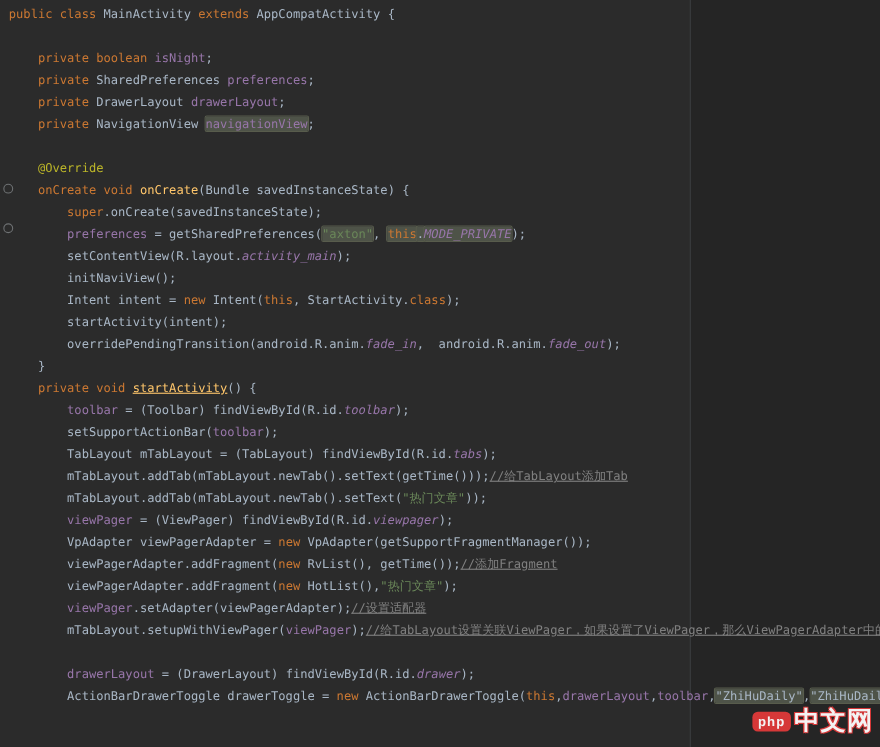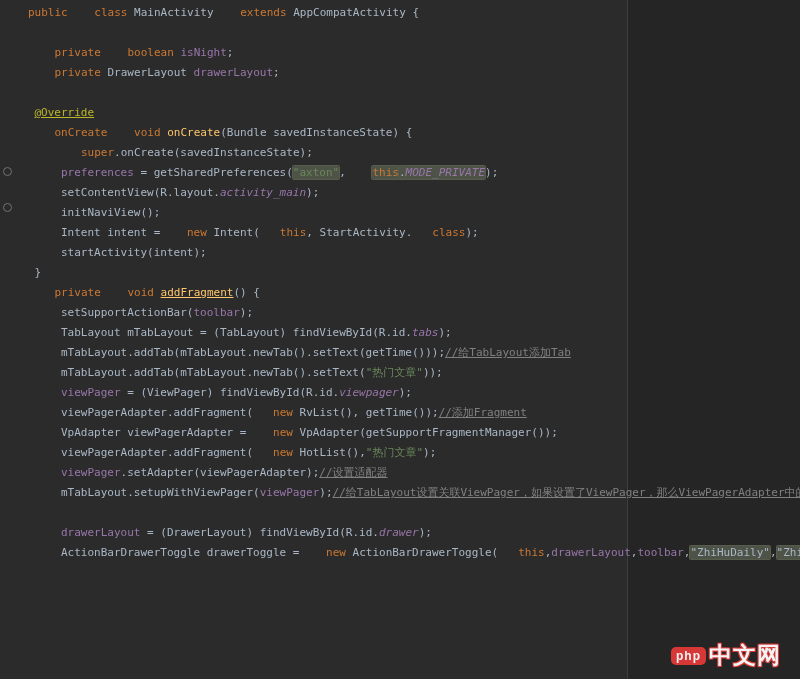--- a/index.html
+++ b/index.html
@@ -18,24 +18,24 @@
   .line{
     height:20px;line-height:20px;
     padding-left:8px;
     white-space:pre;
     font-size:11px;
     position:relative;
   }
   .line span{display:inline;}
   
   .pl{color:#a9b7c6;}
-  .kw{color:#cc7832;margin-left:20px;}
+  .kw{color:#cc7832;}
   .fld{color:#9876aa;}
   .mth{color:#ffc66b;text-align:right;}
-  .ann{color:#bbb529;text-decoration:underline;}
+  .ann{color:#bbb529;}
   .str{color:#6a8759;}
   .cmt{color:#808080;text-decoration:underline;}
   .it{font-style:italic;}
   .un{text-decoration:underline;}
   .hl{background:#4e5348;border-radius:1px;box-shadow:0 0 0 1px #585c4c;}
   
   .caret{
     display:inline-block;width:2px;height:15px;
     background:#d4d4d4;vertical-align:middle;
     margin-left:1px;
@@ -53,21 +53,21 @@
   }
   
   .gutter-icon{
     position:absolute;left:3px;width:9px;height:9px;
     border:1.5px solid #6e7173;border-radius:50%;
     box-sizing:border-box;
     z-index:2;
   }
   
   .watermark{
-    position:absolute;right:19px;bottom:8px;
+    position:absolute;right:6px;bottom:8px;
     display:flex;align-items:center;gap:3px;
     z-index:3;opacity:.95;
   }
   .wm-badge{
     background:#e03a3a;color:#ffffff;
     font-size:12px;font-weight:bold;
     padding:2px 5px;border-radius:5px;
     font-family:"Liberation Sans",sans-serif;
     letter-spacing:1px;
   }
@@ -82,39 +82,43 @@
 <body>
 
 <div class="margin-zone"></div>
 <div class="margin-line"></div>
 
 <div class="editor">
   <div>
       <div class="line"><span class="kw">public </span><span class="kw">class </span><span class="pl">MainActivity </span><span class="kw">extends </span><span class="pl">AppCompatActivity {</span></div>
       <div class="line"></div>
       <div class="line"><span class="pl">    </span><span class="kw">private </span><span class="kw">boolean </span><span class="fld">isNight</span><span class="pl">;</span></div>
+      <div class="line"><span class="pl">    </span><span class="kw">private </span><span class="pl">SharedPreferences </span><span class="fld">preferences</span><span class="pl">;</span></div>
       <div class="line"><span class="pl">    </span><span class="kw">private </span><span class="pl">DrawerLayout </span><span class="fld">drawerLayout</span><span class="pl">;</span></div>
+      <div class="line"><span class="pl">    </span><span class="kw">private </span><span class="pl">NavigationView </span><span class="fld hl">navigationView</span><span class="pl">;</span></div>
       <div class="line"><span class="pl">    </span><span class="caret"></span></div>
       <div class="line"><span class="pl">    </span><span class="ann">@Override</span></div>
       <div class="line"><span class="pl">    </span><span class="kw">onCreate </span><span class="kw">void </span><span class="mth">onCreate</span><span class="pl">(Bundle savedInstanceState) {</span></div>
       <div class="line"><span class="pl">        </span><span class="kw">super</span><span class="pl">.onCreate(savedInstanceState);</span></div>
       <div class="line"><span class="pl">        </span><span class="fld">preferences</span><span class="pl"> = getSharedPreferences(</span><span class="str hl">"axton"</span><span class="pl">, </span><span class="kw hl">this</span><span class="pl hl">.</span><span class="fld it hl">MODE_PRIVATE</span><span class="pl">);</span></div>
       <div class="line"><span class="pl">        setContentView(R.layout.</span><span class="fld it">activity_main</span><span class="pl">);</span></div>
       <div class="line"><span class="pl">        initNaviView();</span></div>
       <div class="line"><span class="pl">        Intent intent = </span><span class="kw">new </span><span class="pl">Intent(</span><span class="kw">this</span><span class="pl">, StartActivity.</span><span class="kw">class</span><span class="pl">);</span></div>
       <div class="line"><span class="pl">        startActivity(intent);</span></div>
+      <div class="line"><span class="pl">        overridePendingTransition(android.R.anim.</span><span class="fld it">fade_in</span><span class="pl">,  android.R.anim.</span><span class="fld it">fade_out</span><span class="pl">);</span></div>
       <div class="line"><span class="pl">    }</span></div>
-      <div class="line"><span class="pl">    </span><span class="kw">private </span><span class="kw">void </span><span class="mth un">addFragment</span><span class="pl">() {</span></div>
+      <div class="line"><span class="pl">    </span><span class="kw">private </span><span class="kw">void </span><span class="mth un">startActivity</span><span class="pl">() {</span></div>
+      <div class="line"><span class="pl">        </span><span class="fld">toolbar</span><span class="pl"> = (Toolbar) findViewById(R.id.</span><span class="fld it">toolbar</span><span class="pl">);</span></div>
       <div class="line"><span class="pl">        setSupportActionBar(</span><span class="fld">toolbar</span><span class="pl">);</span></div>
       <div class="line"><span class="pl">        TabLayout mTabLayout = (TabLayout) findViewById(R.id.</span><span class="fld it">tabs</span><span class="pl">);</span></div>
       <div class="line"><span class="pl">        mTabLayout.addTab(mTabLayout.newTab().setText(getTime()));</span><span class="cmt">//给TabLayout添加Tab</span></div>
       <div class="line"><span class="pl">        mTabLayout.addTab(mTabLayout.newTab().setText(</span><span class="str">"热门文章"</span><span class="pl">));</span></div>
       <div class="line"><span class="pl">        </span><span class="fld">viewPager</span><span class="pl"> = (ViewPager) findViewById(R.id.</span><span class="fld it">viewpager</span><span class="pl">);</span></div>
+      <div class="line"><span class="pl">        VpAdapter viewPagerAdapter = </span><span class="kw">new </span><span class="pl">VpAdapter(getSupportFragmentManager());</span></div>
       <div class="line"><span class="pl">        viewPagerAdapter.addFragment(</span><span class="kw">new </span><span class="pl">RvList(), getTime());</span><span class="cmt">//添加Fragment</span></div>
-      <div class="line"><span class="pl">        VpAdapter viewPagerAdapter = </span><span class="kw">new </span><span class="pl">VpAdapter(getSupportFragmentManager());</span></div>
       <div class="line"><span class="pl">        viewPagerAdapter.addFragment(</span><span class="kw">new </span><span class="pl">HotList(),</span><span class="str">"热门文章"</span><span class="pl">);</span></div>
       <div class="line"><span class="pl">        </span><span class="fld">viewPager</span><span class="pl">.setAdapter(viewPagerAdapter);</span><span class="cmt">//设置适配器</span></div>
       <div class="line"><span class="pl">        mTabLayout.setupWithViewPager(</span><span class="fld">viewPager</span><span class="pl">);</span><span class="cmt">//给TabLayout设置关联ViewPager，如果设置了ViewPager，那么ViewPagerAdapter中的</span></div>
       <div class="line"></div>
       <div class="line"><span class="pl">        </span><span class="fld">drawerLayout</span><span class="pl"> = (DrawerLayout) findViewById(R.id.</span><span class="fld it">drawer</span><span class="pl">);</span></div>
       <div class="line"><span class="pl">        ActionBarDrawerToggle drawerToggle = </span><span class="kw">new </span><span class="pl">ActionBarDrawerToggle(</span><span class="kw">this</span><span class="pl">,</span><span class="fld">drawerLayout</span><span class="pl">,</span><span class="fld">toolbar</span><span class="pl">,</span><span class="pl hl">"ZhiHuDaily"</span><span class="pl">,</span><span class="pl hl">"ZhiHuDaily"</span></div>
     </div>
 </div>
 
 <div>

